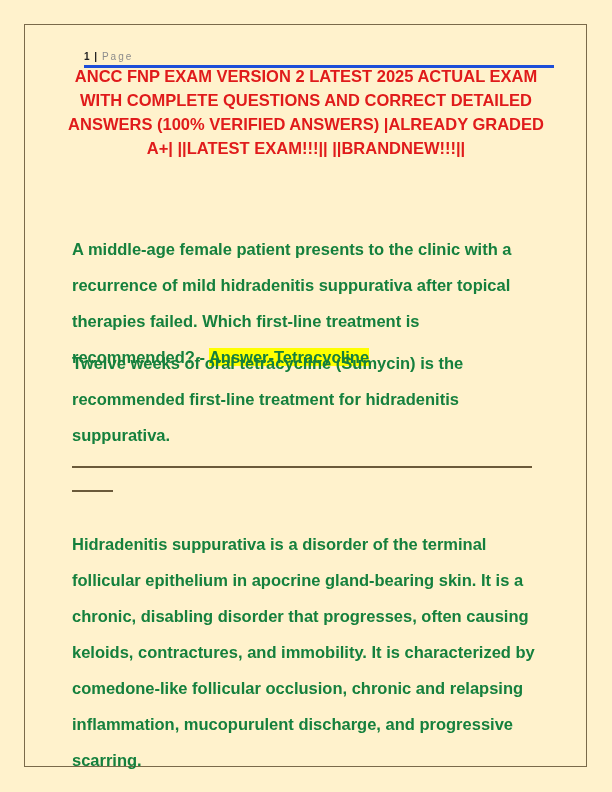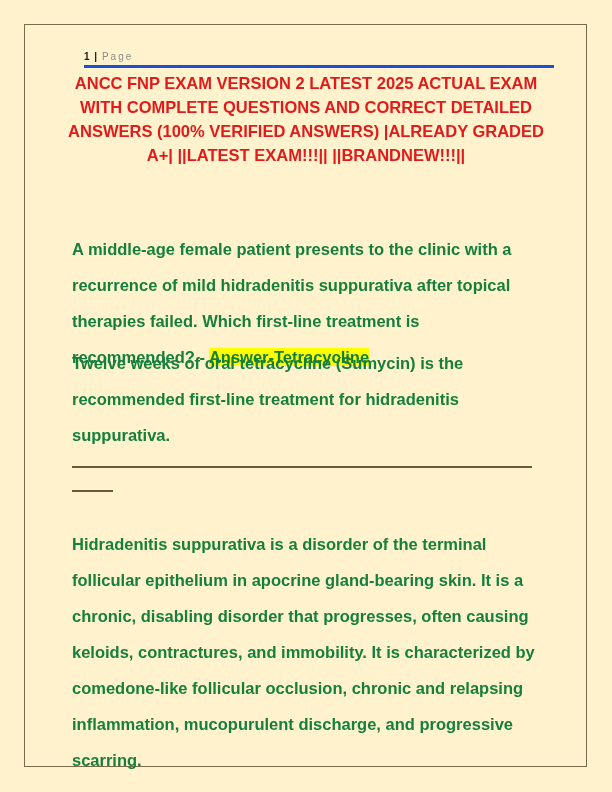--- a/index.html
+++ b/index.html
@@ -26,21 +26,21 @@
     font-size: 10px;
     line-height: 16px;
     color: #222;
     margin-top: 14px;
   }
   .header .num { font-weight: bold; }
   .header .sep { font-weight: bold; margin: 0 2px; }
   .header .pg { color: #8c8c8c; letter-spacing: 2px; }
   .title {
     position: absolute;
-    left: 66px; top: 71px;
+    left: 66px; top: 64px;
     width: 480px;
     text-align: center;
     color: #e01b1b;
     font-weight: bold;
     font-size: 16.5px;
     line-height: 24px;
   }
   .para {
     position: absolute;
     left: 72px;

